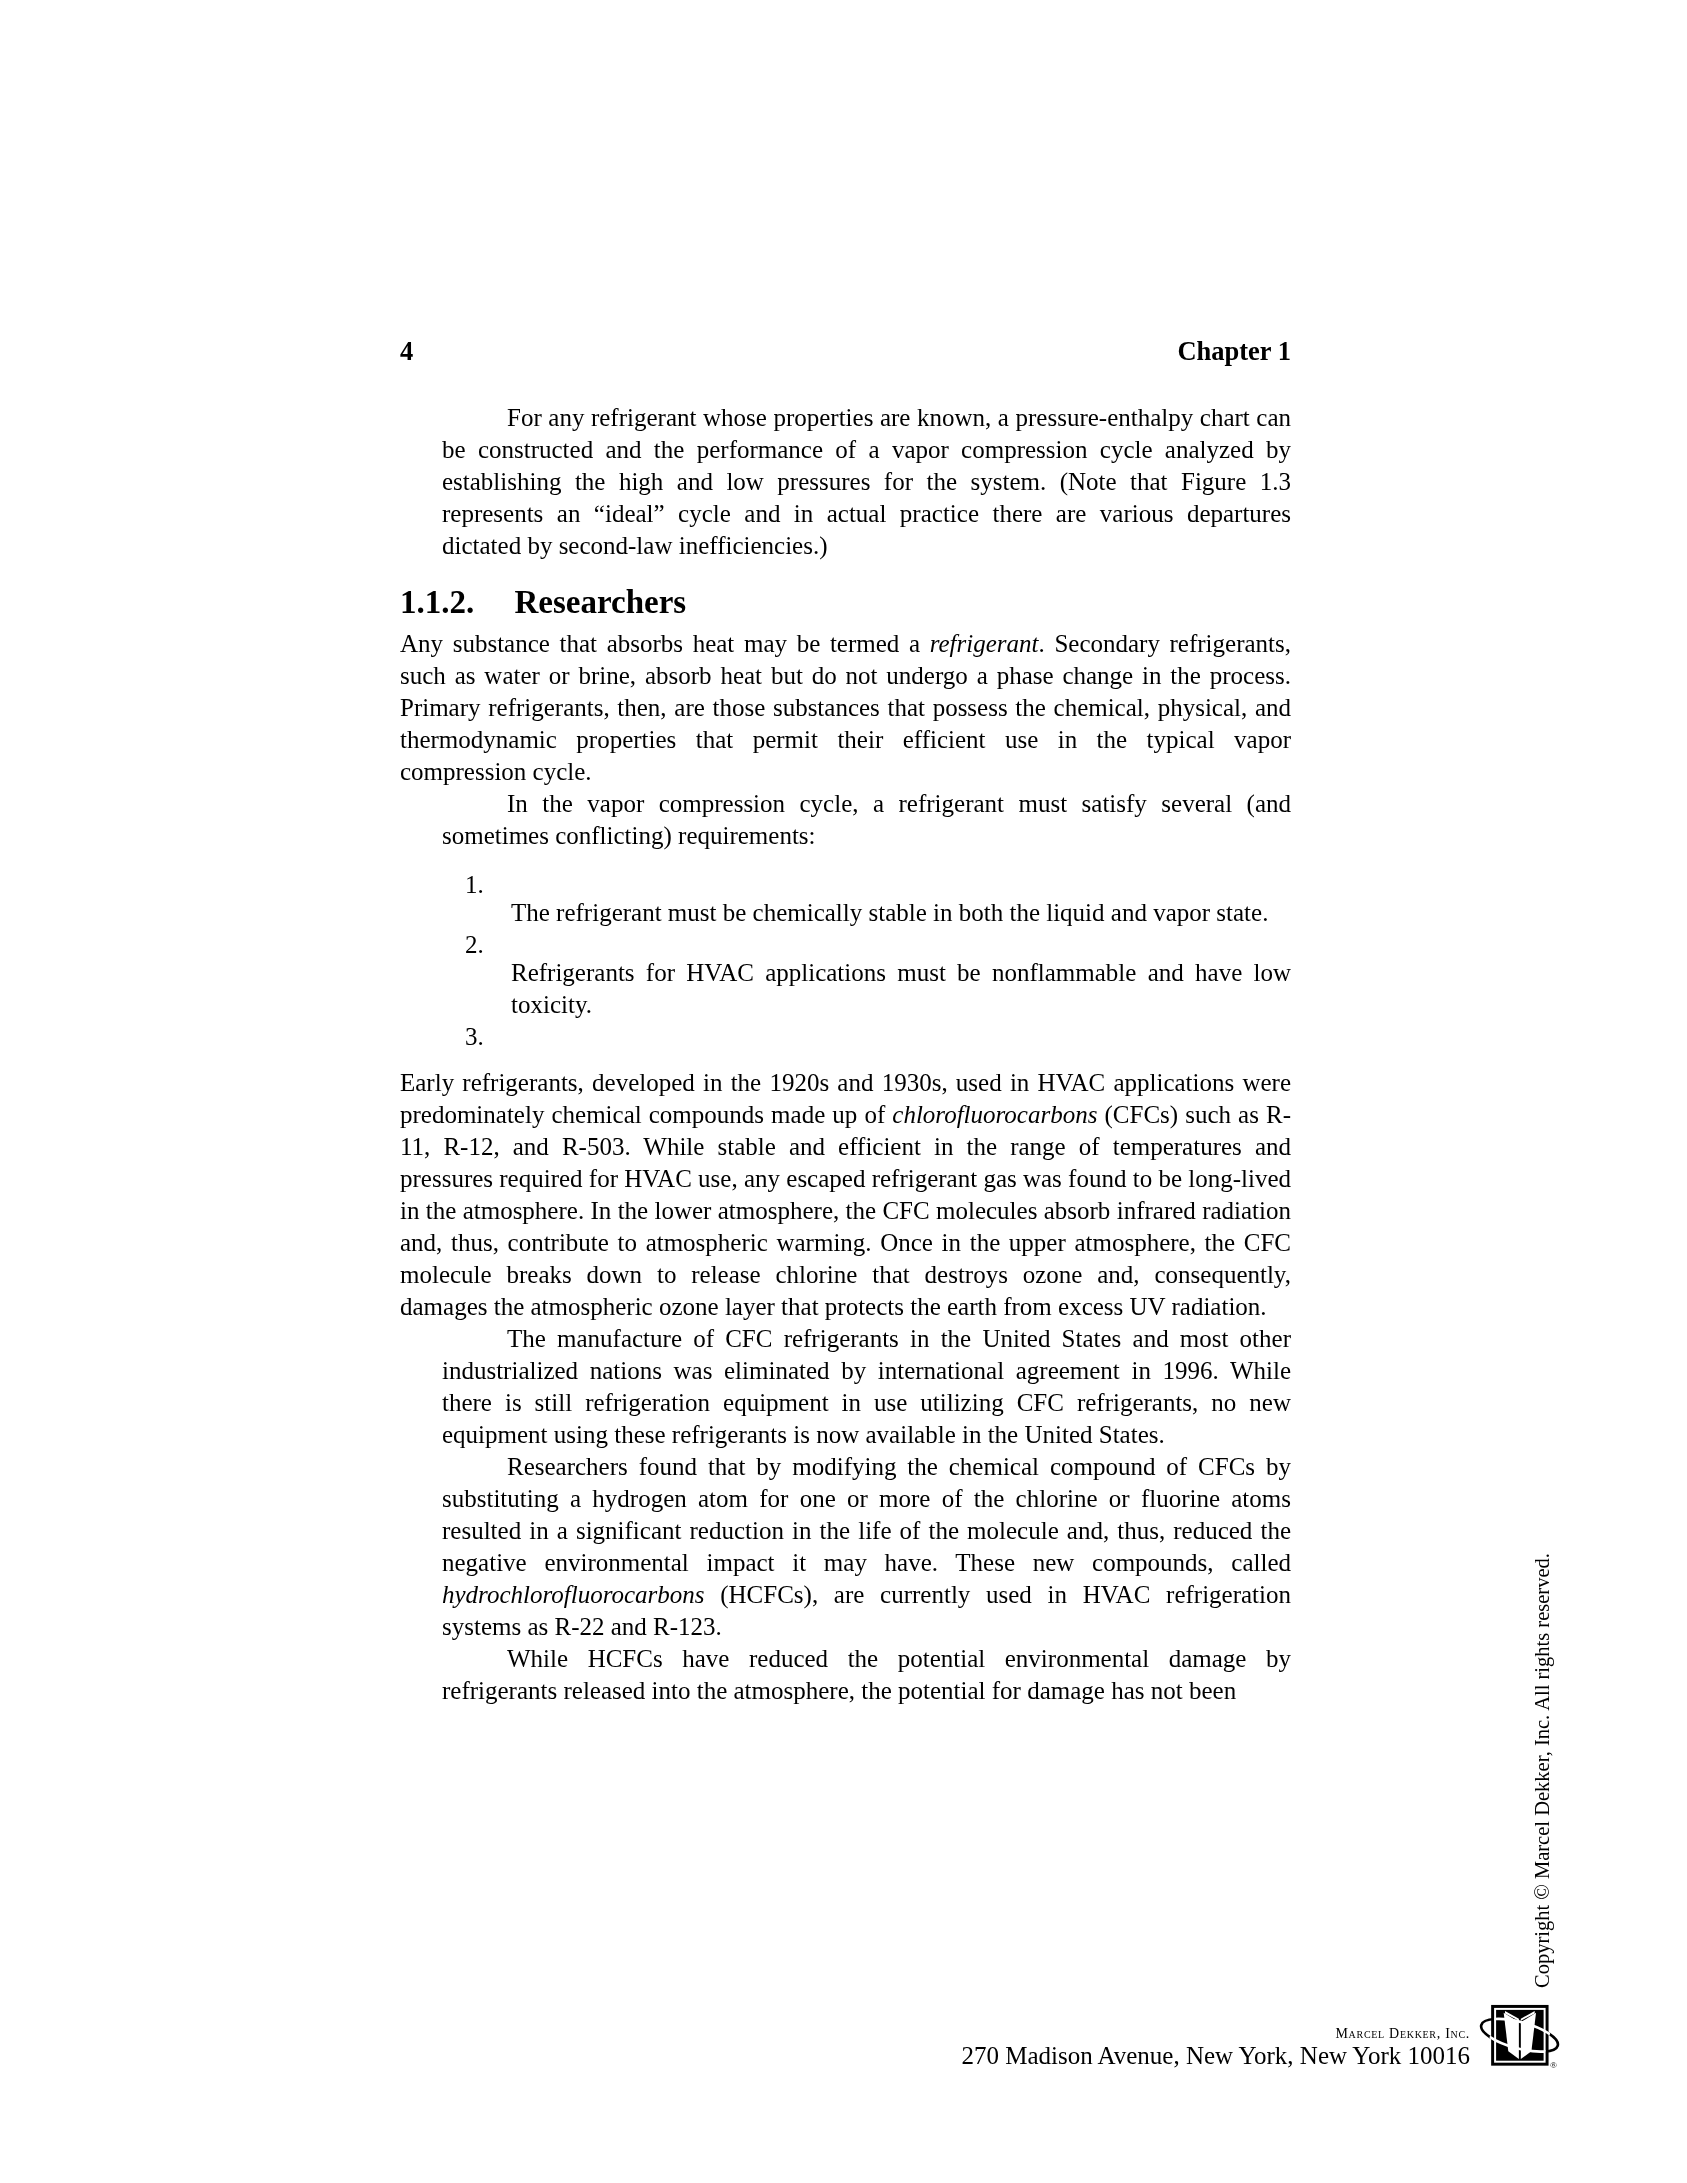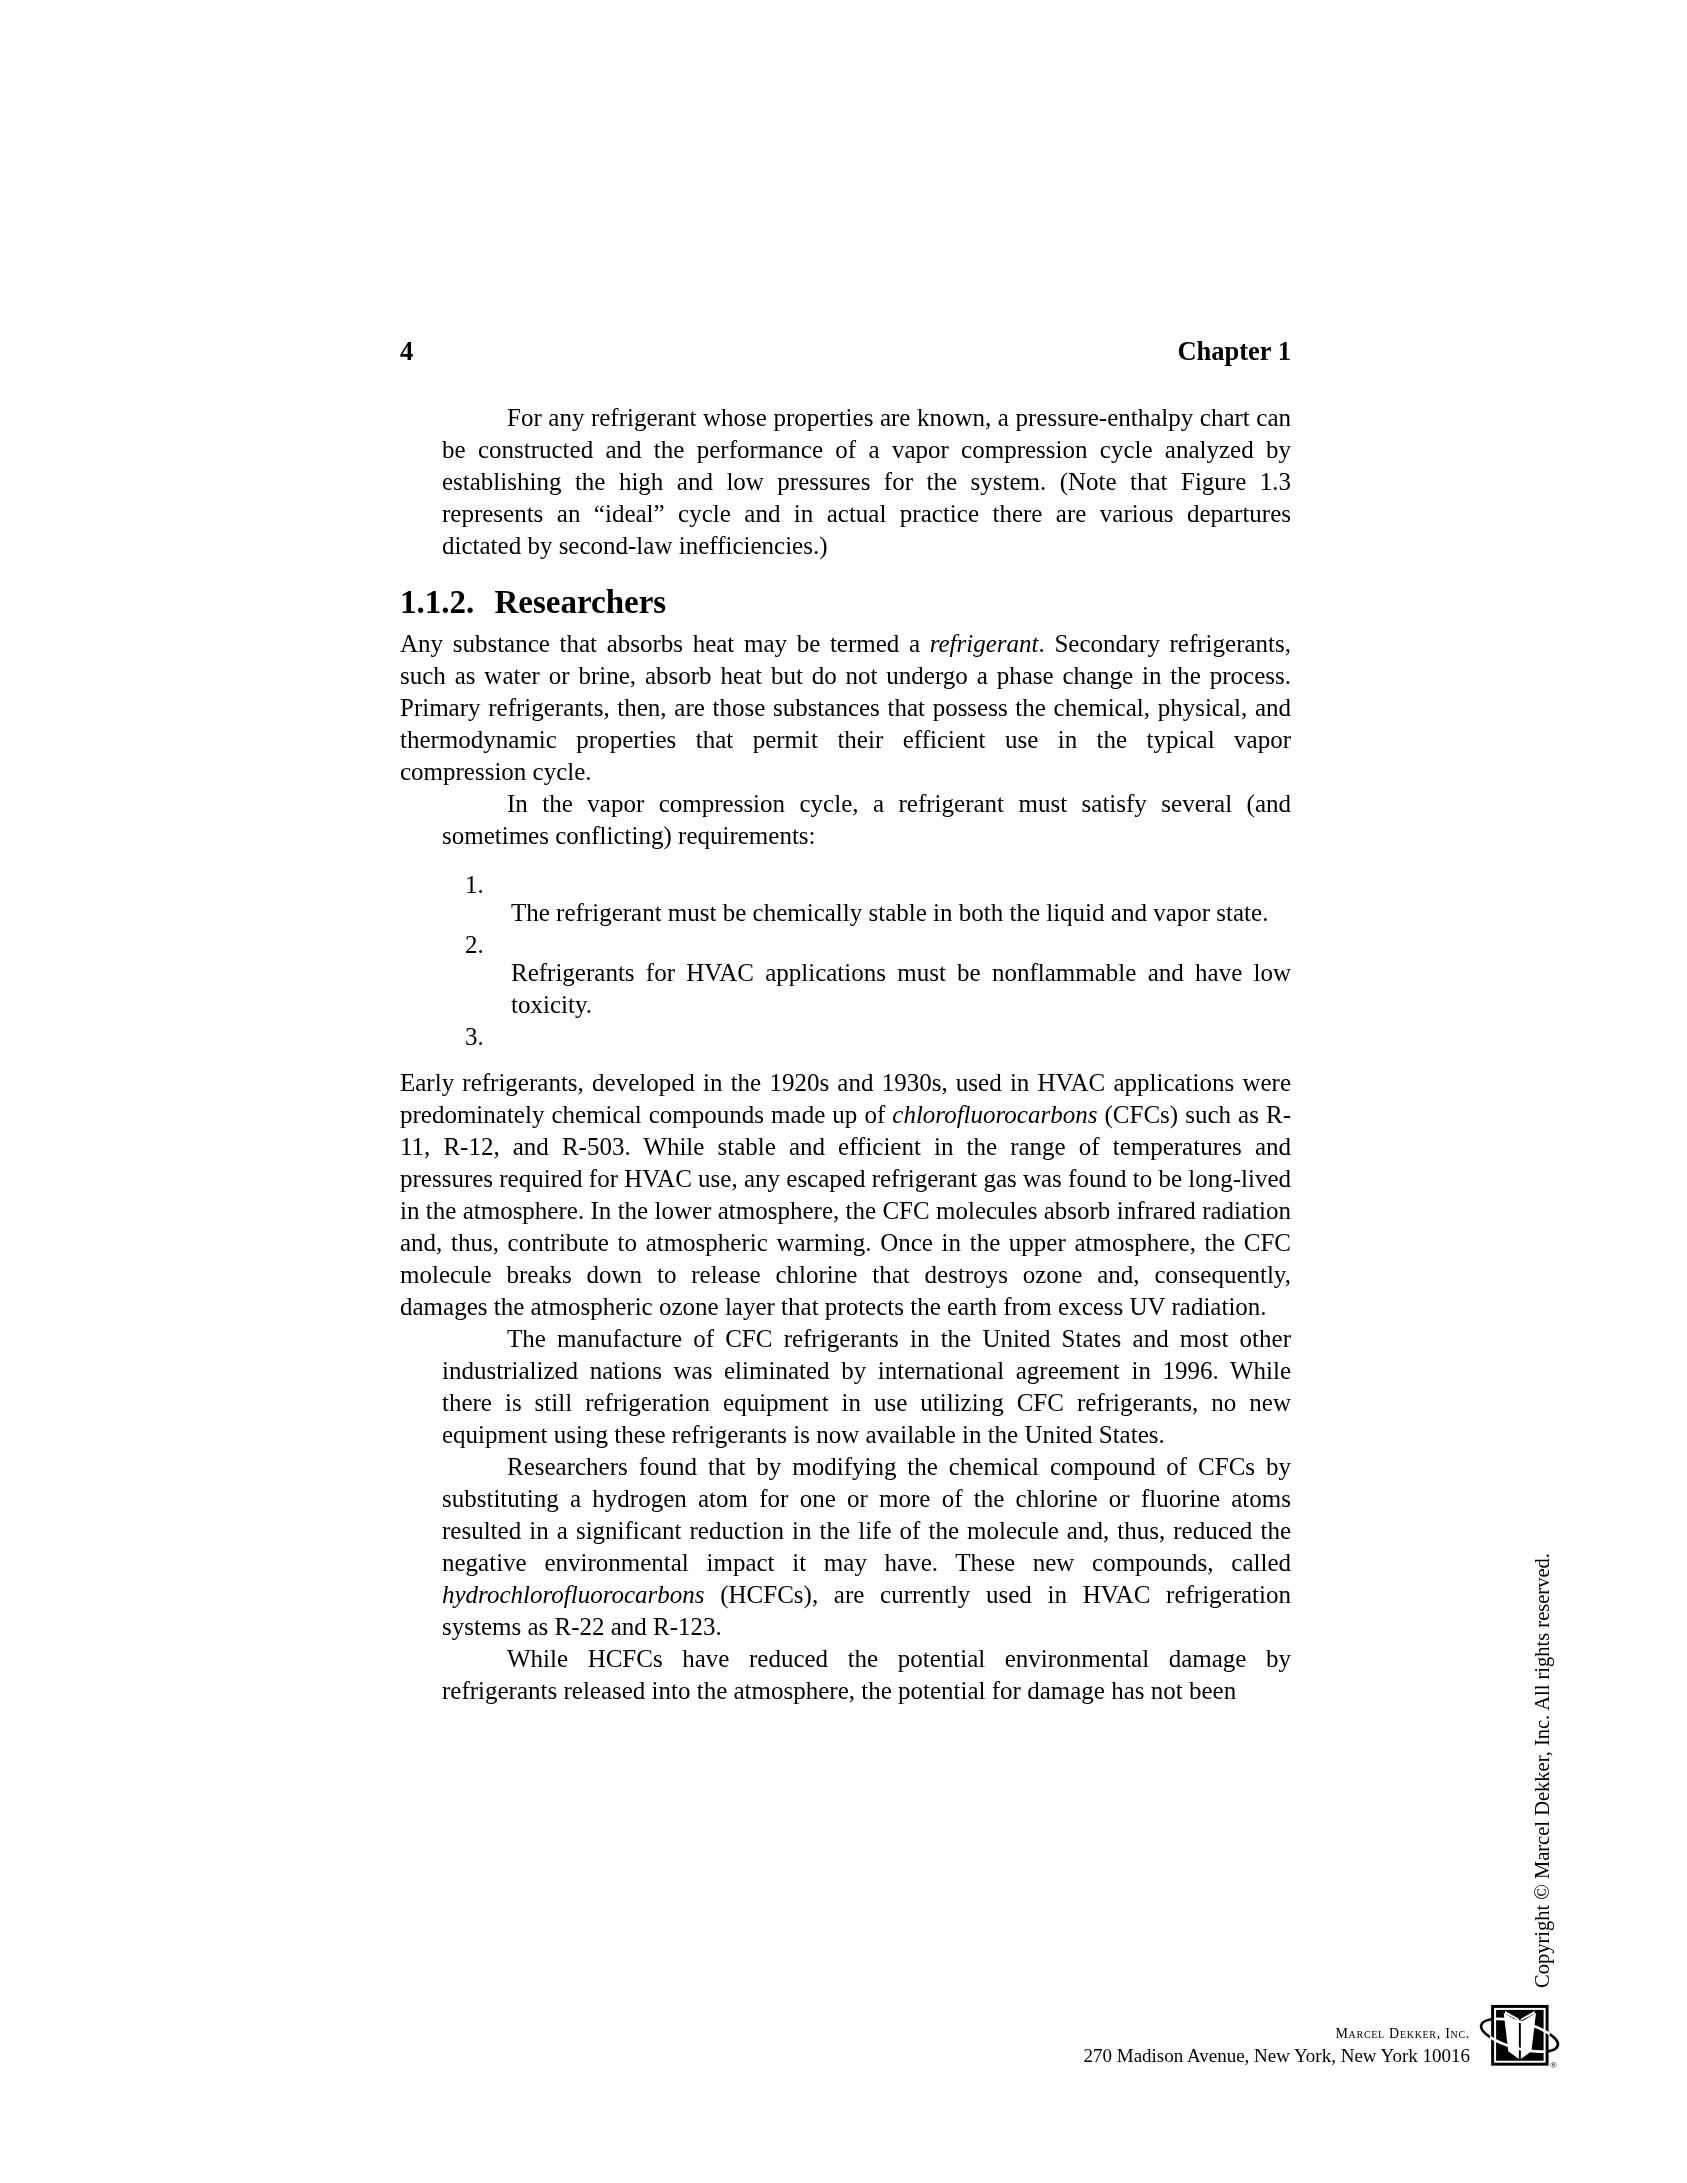--- a/index.html
+++ b/index.html
@@ -25,39 +25,39 @@
     hyphens:none;
   }
   .para{margin:0;}
   .para.indent{text-indent:65px;margin-left:42px;}
   .para em{font-style:italic;}
   .section-heading{
     margin:21px 0 6.6px 0;
     font-size:33px;line-height:38px;font-weight:bold;
     text-align:left;text-indent:0;
   }
-  .sec-num{margin-right:12px;}
+  .sec-num{margin-right:32px;}
   .req-list{margin:17px 0 14.6px 0;padding:0;}
   .req-item{display:flex;margin:0;}
   .req-num{flex:0 0 46px;margin-left:65px;}
   .req-text{flex:1;text-align:justify;margin-top:28px;}
   
   .copyright-sidebar{
     position:absolute;left:1528px;top:1988px;
     width:447px;height:29px;
     transform:rotate(-90deg);transform-origin:0 0;
     font-size:20.5px;line-height:29px;white-space:nowrap;
   }
   
   .footer-text{
     position:absolute;right:217px;top:2023px;
     text-align:right;line-height:22px;
   }
   .publisher{font-size:14px;font-variant:small-caps;letter-spacing:0.7px;}
-  .address{font-size:19px;}
+  .address{font-size:25px;}
   .logo{position:absolute;left:1472px;top:1993px;}
 </style>
 </head>
 <body>
 
 <div class="page">
 
   <header class="running-head">
     <span>4</span>
     <span>Chapter 1</span>

